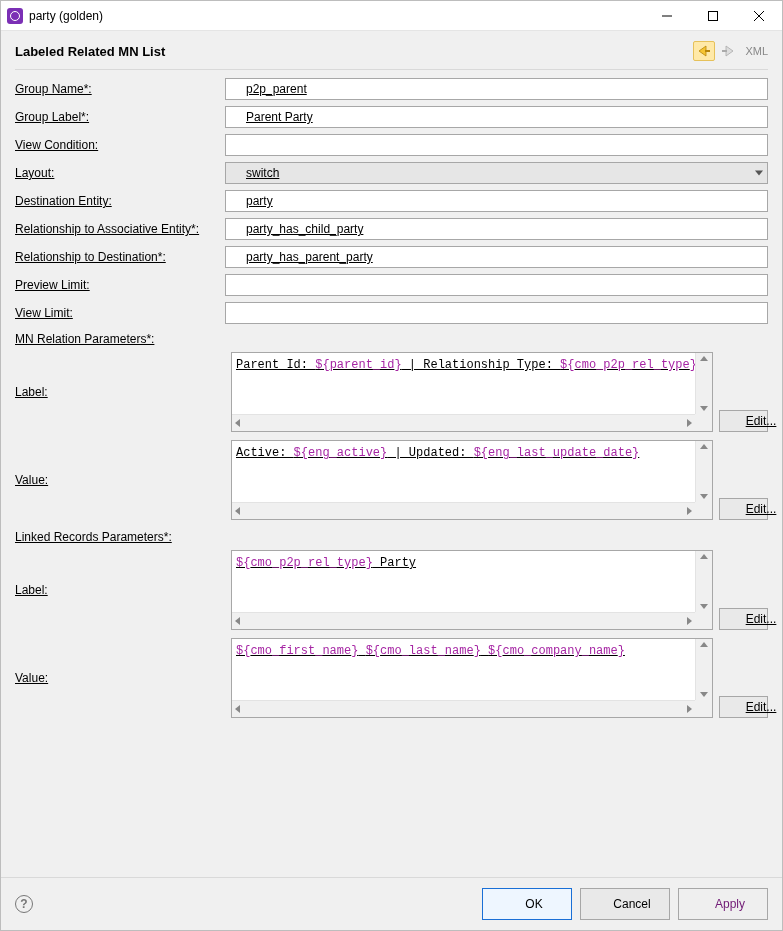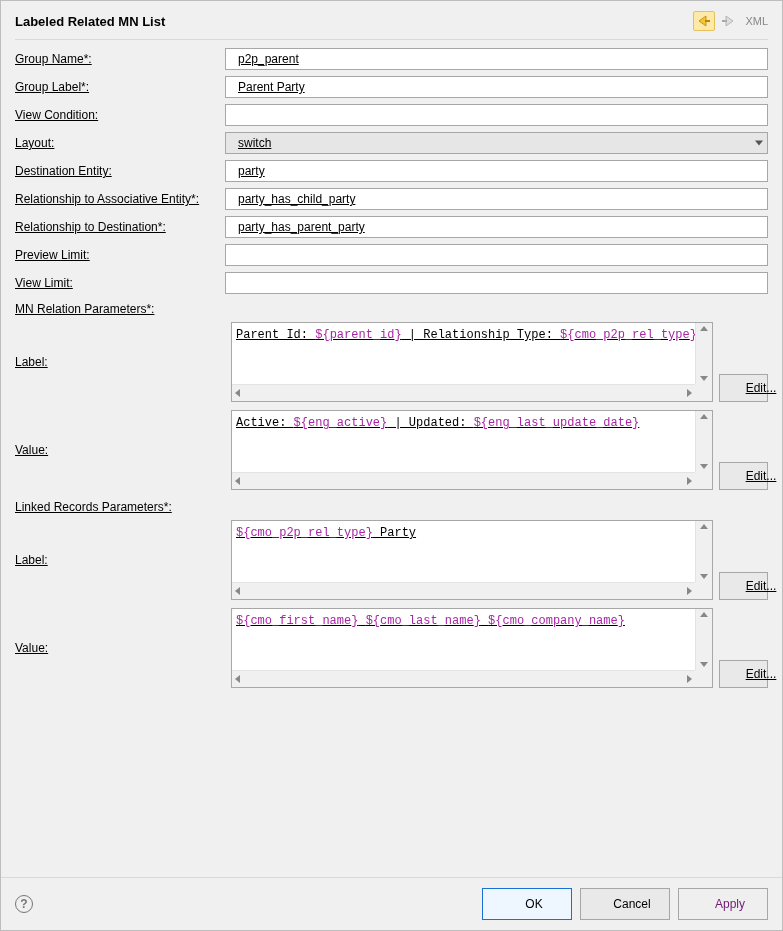--- a/index.html
+++ b/index.html
@@ -72,21 +72,21 @@
   .row-label {
     width:210px; flex:0 0 210px;
     padding:2px 4px 2px 0;
   }
   .field-wrap { flex:1; display:flex; align-items:stretch; gap:6px; }
   input.text, select.select, .combo {
     width:100%;
     height:22px;
     border:1px solid #a7a7a7;
     background:#fff;
-    padding:0 12px;
+    padding:0 20px;
     font: inherit;
     outline:none;
   }
   .combo {
     background:#e6e6e6;
     display:flex; align-items:center; position:relative;
     padding-right:18px;
   }
   .combo .combo-arrow {
     position:absolute; right:4px; top:50%; transform:translateY(-50%);
@@ -124,21 +124,21 @@
     display:flex; justify-content:space-between; align-items:center; padding:0 3px;
     margin-right:17px;
   }
   .txa-hscroll .harr{ width:0;height:0;border-top:4px solid transparent;border-bottom:4px solid transparent;}
   .txa-hscroll .harr.l{ border-right:5px solid #888;}
   .txa-hscroll .harr.r{ border-left:5px solid #888;}
   .txa-corner{
     position:absolute; right:0; bottom:0; width:17px; height:17px; background:#f0f0f0;
   }
   .edit-btn {
-    width:38px; height:28px;
+    width:38px; height:22px;
     border:1px solid #a7a7a7; background:#e9e9e9;
     display:flex; align-items:center; justify-content:center;
     align-self:flex-end;
     font:inherit;
     padding-left:41px;
   }
   
   .bottom {
     border-top:1px solid #d9d9d9;
     padding:10px 14px;
@@ -156,20 +156,41 @@
   }
   .btn.primary { border:1.5px solid #1a6fd6; background:#eef6ff; }
   .btn.disabled { color:#701a75; background:#efefef; }
   .arrow-svg{width:14px;height:12px;}
 </style>
 </head>
 <body>
 
 <div class="window">
 
+  <div class="titlebar">
+    <div class="app-icon"></div>
+    <div class="title">party (golden)</div>
+    <div class="spacer"></div>
+    <div class="win-btn">
+      <svg class="win-icon" viewBox="0 0 10 10">
+          <line x1="0" y1="5" x2="10" y2="5" stroke="#000" stroke-width="1"></line>
+        </svg>
+    </div>
+    <div class="win-btn">
+      <svg class="win-icon" viewBox="0 0 10 10">
+          <rect x="0.5" y="0.5" width="9" height="9" fill="none" stroke="#000" stroke-width="1"></rect>
+        </svg>
+    </div>
+    <div class="win-btn">
+      <svg class="win-icon" viewBox="0 0 10 10">
+          <line x1="0" y1="0" x2="10" y2="10" stroke="#000" stroke-width="1"></line>
+          <line x1="10" y1="0" x2="0" y2="10" stroke="#000" stroke-width="1"></line>
+        </svg>
+    </div>
+  </div>
 
   <div class="header-row">
     <div class="header-title">Labeled Related MN List</div>
     <div class="nav-btns">
       <div class="nav-btn active">
         <svg class="arrow-svg" viewBox="0 0 14 12">
             <path d="M9 1 L2 6 L9 11 Z" fill="#f5c433" stroke="#b8860b" stroke-width="0.8"></path>
             <line x1="8" y1="6" x2="13" y2="6" stroke="#b8860b" stroke-width="2"></line>
           </svg>
       </div>

